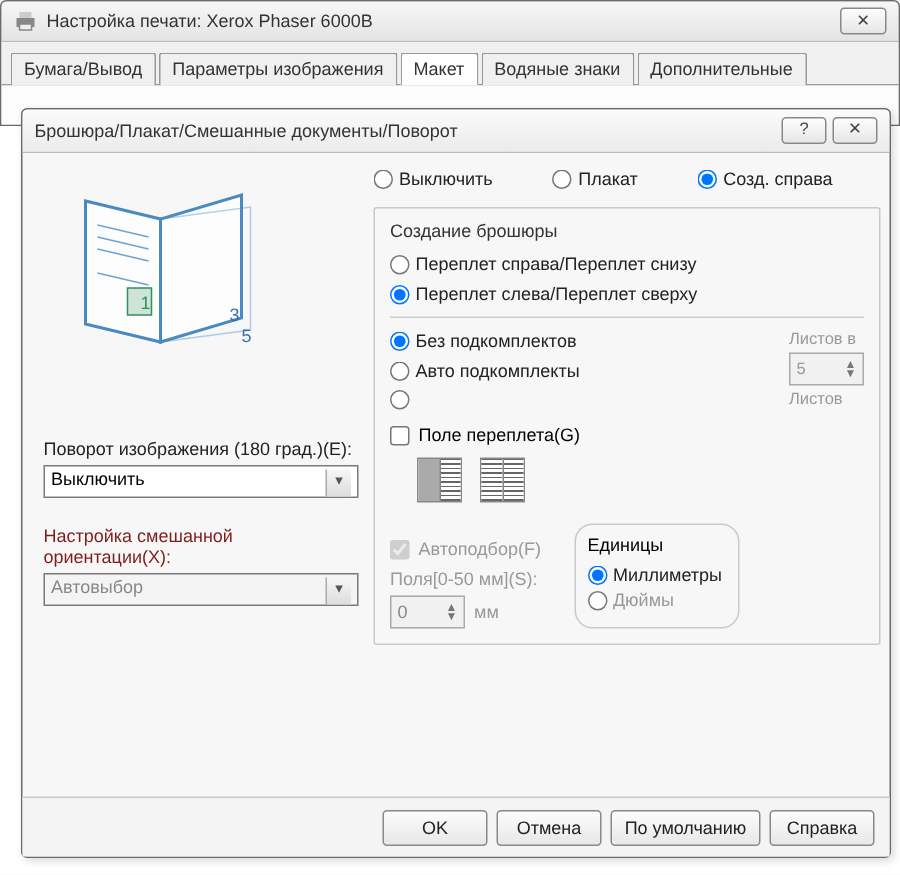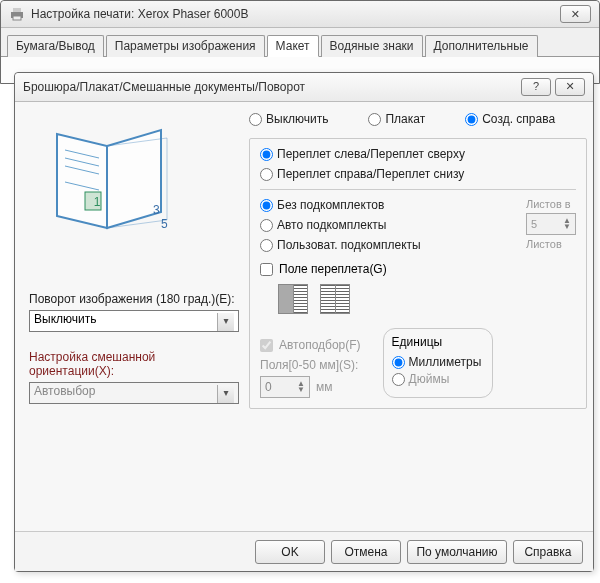--- a/index.html
+++ b/index.html
@@ -140,47 +140,47 @@
             <input type="radio" name="mode" style="">
             <label>Плакат</label>
           </div>
         <div class="radio">
             <input type="radio" name="mode" checked="" style="">
             <label>Созд. справа</label>
           </div>
       </div>
 
       <div class="group">
+        <div class="group-title">Создание брошюры</div>
 
         <div class="radios-v">
+          <div class="radio">
+              <input type="radio" name="bind" style="">
+              <label>Переплет справа/Переплет снизу</label>
+            </div>
           <div class="radio">
               <input type="radio" name="bind" checked="" style="">
               <label>Переплет слева/Переплет сверху</label>
             </div>
-          <div class="radio">
-              <input type="radio" name="bind" style="">
-              <label>Переплет справа/Переплет снизу</label>
-            </div>
         </div>
 
         <div class="sep"></div>
 
         <div style="display:flex; gap:14px;">
           <div class="radios-v" style="flex:1;">
             <div class="radio">
                 <input type="radio" name="sub" checked="" style="">
                 <label>Без подкомплектов</label>
               </div>
             <div class="radio">
                 <input type="radio" name="sub" style="">
                 <label>Авто подкомплекты</label>
               </div>
             <div class="radio">
                 <input type="radio" name="sub" style="">
-                <label>Пользоват. подкомплекты</label>
               </div>
           </div>
           <div class="sideunit">
             <span>Листов в</span>
             <div class="spinner">
               <span>5</span>
               <span class="arrows">▲<br>▼</span>
             </div>
             <span>Листов</span>
           </div>

